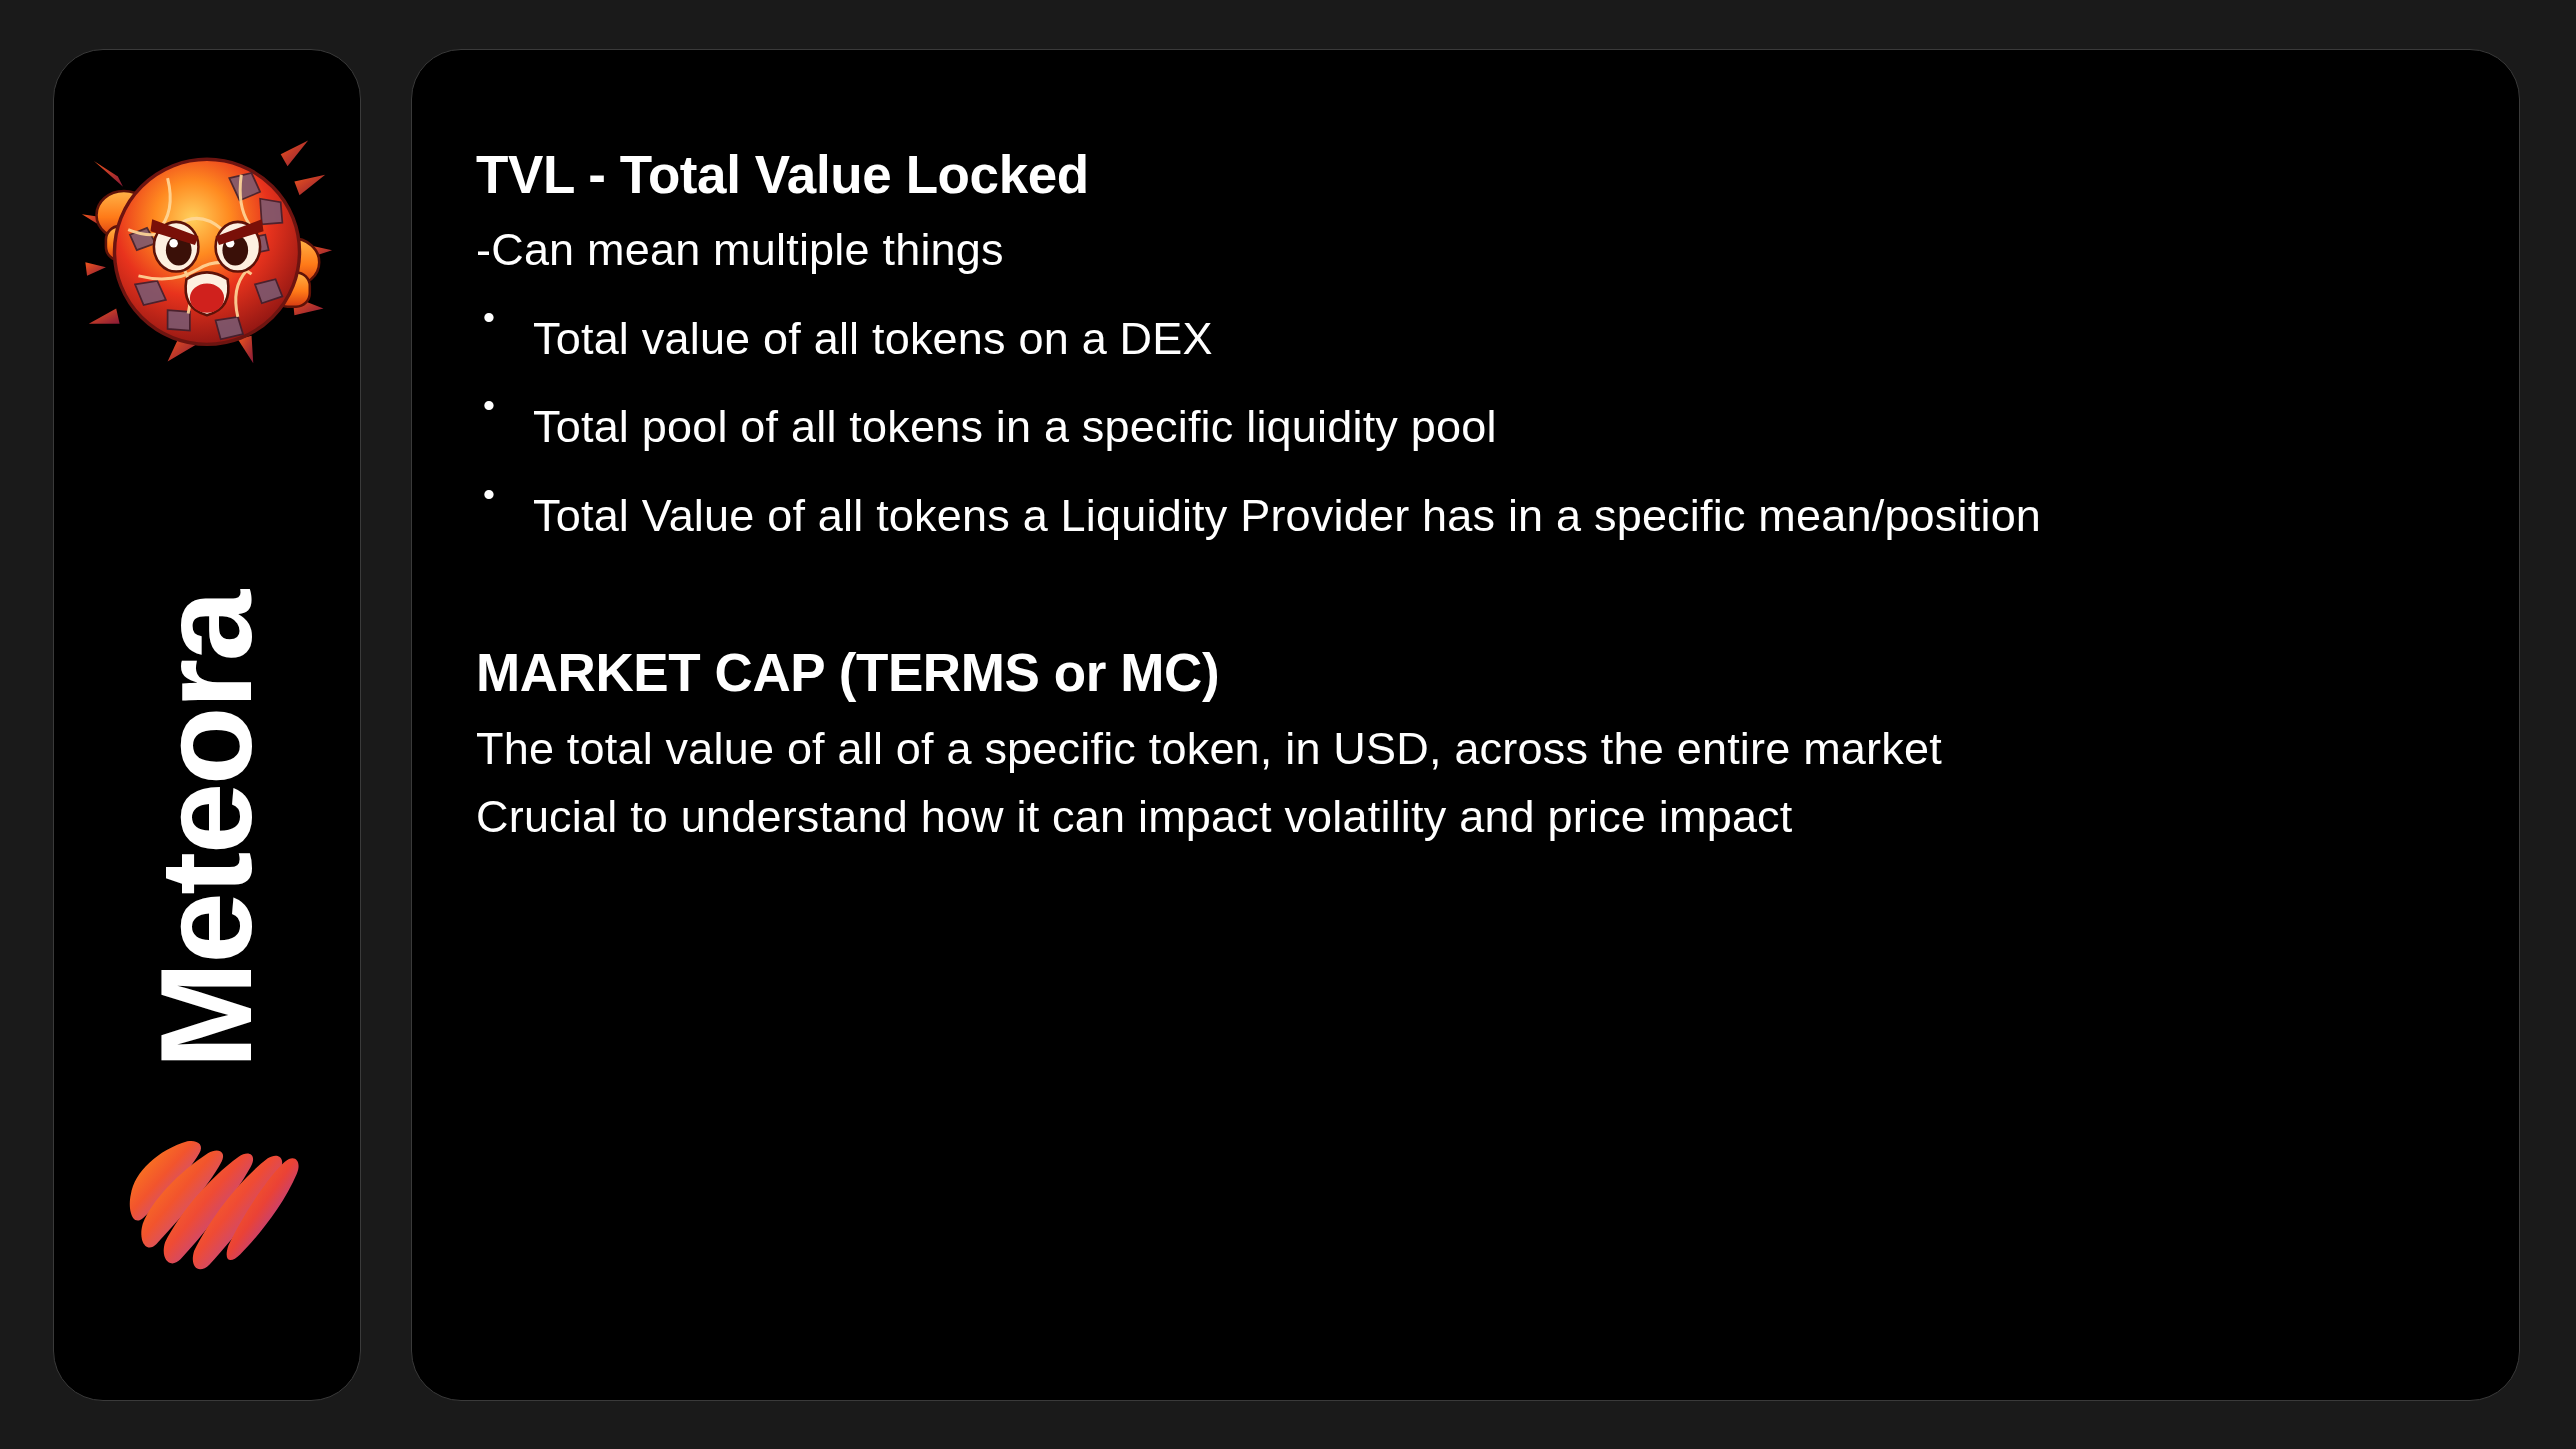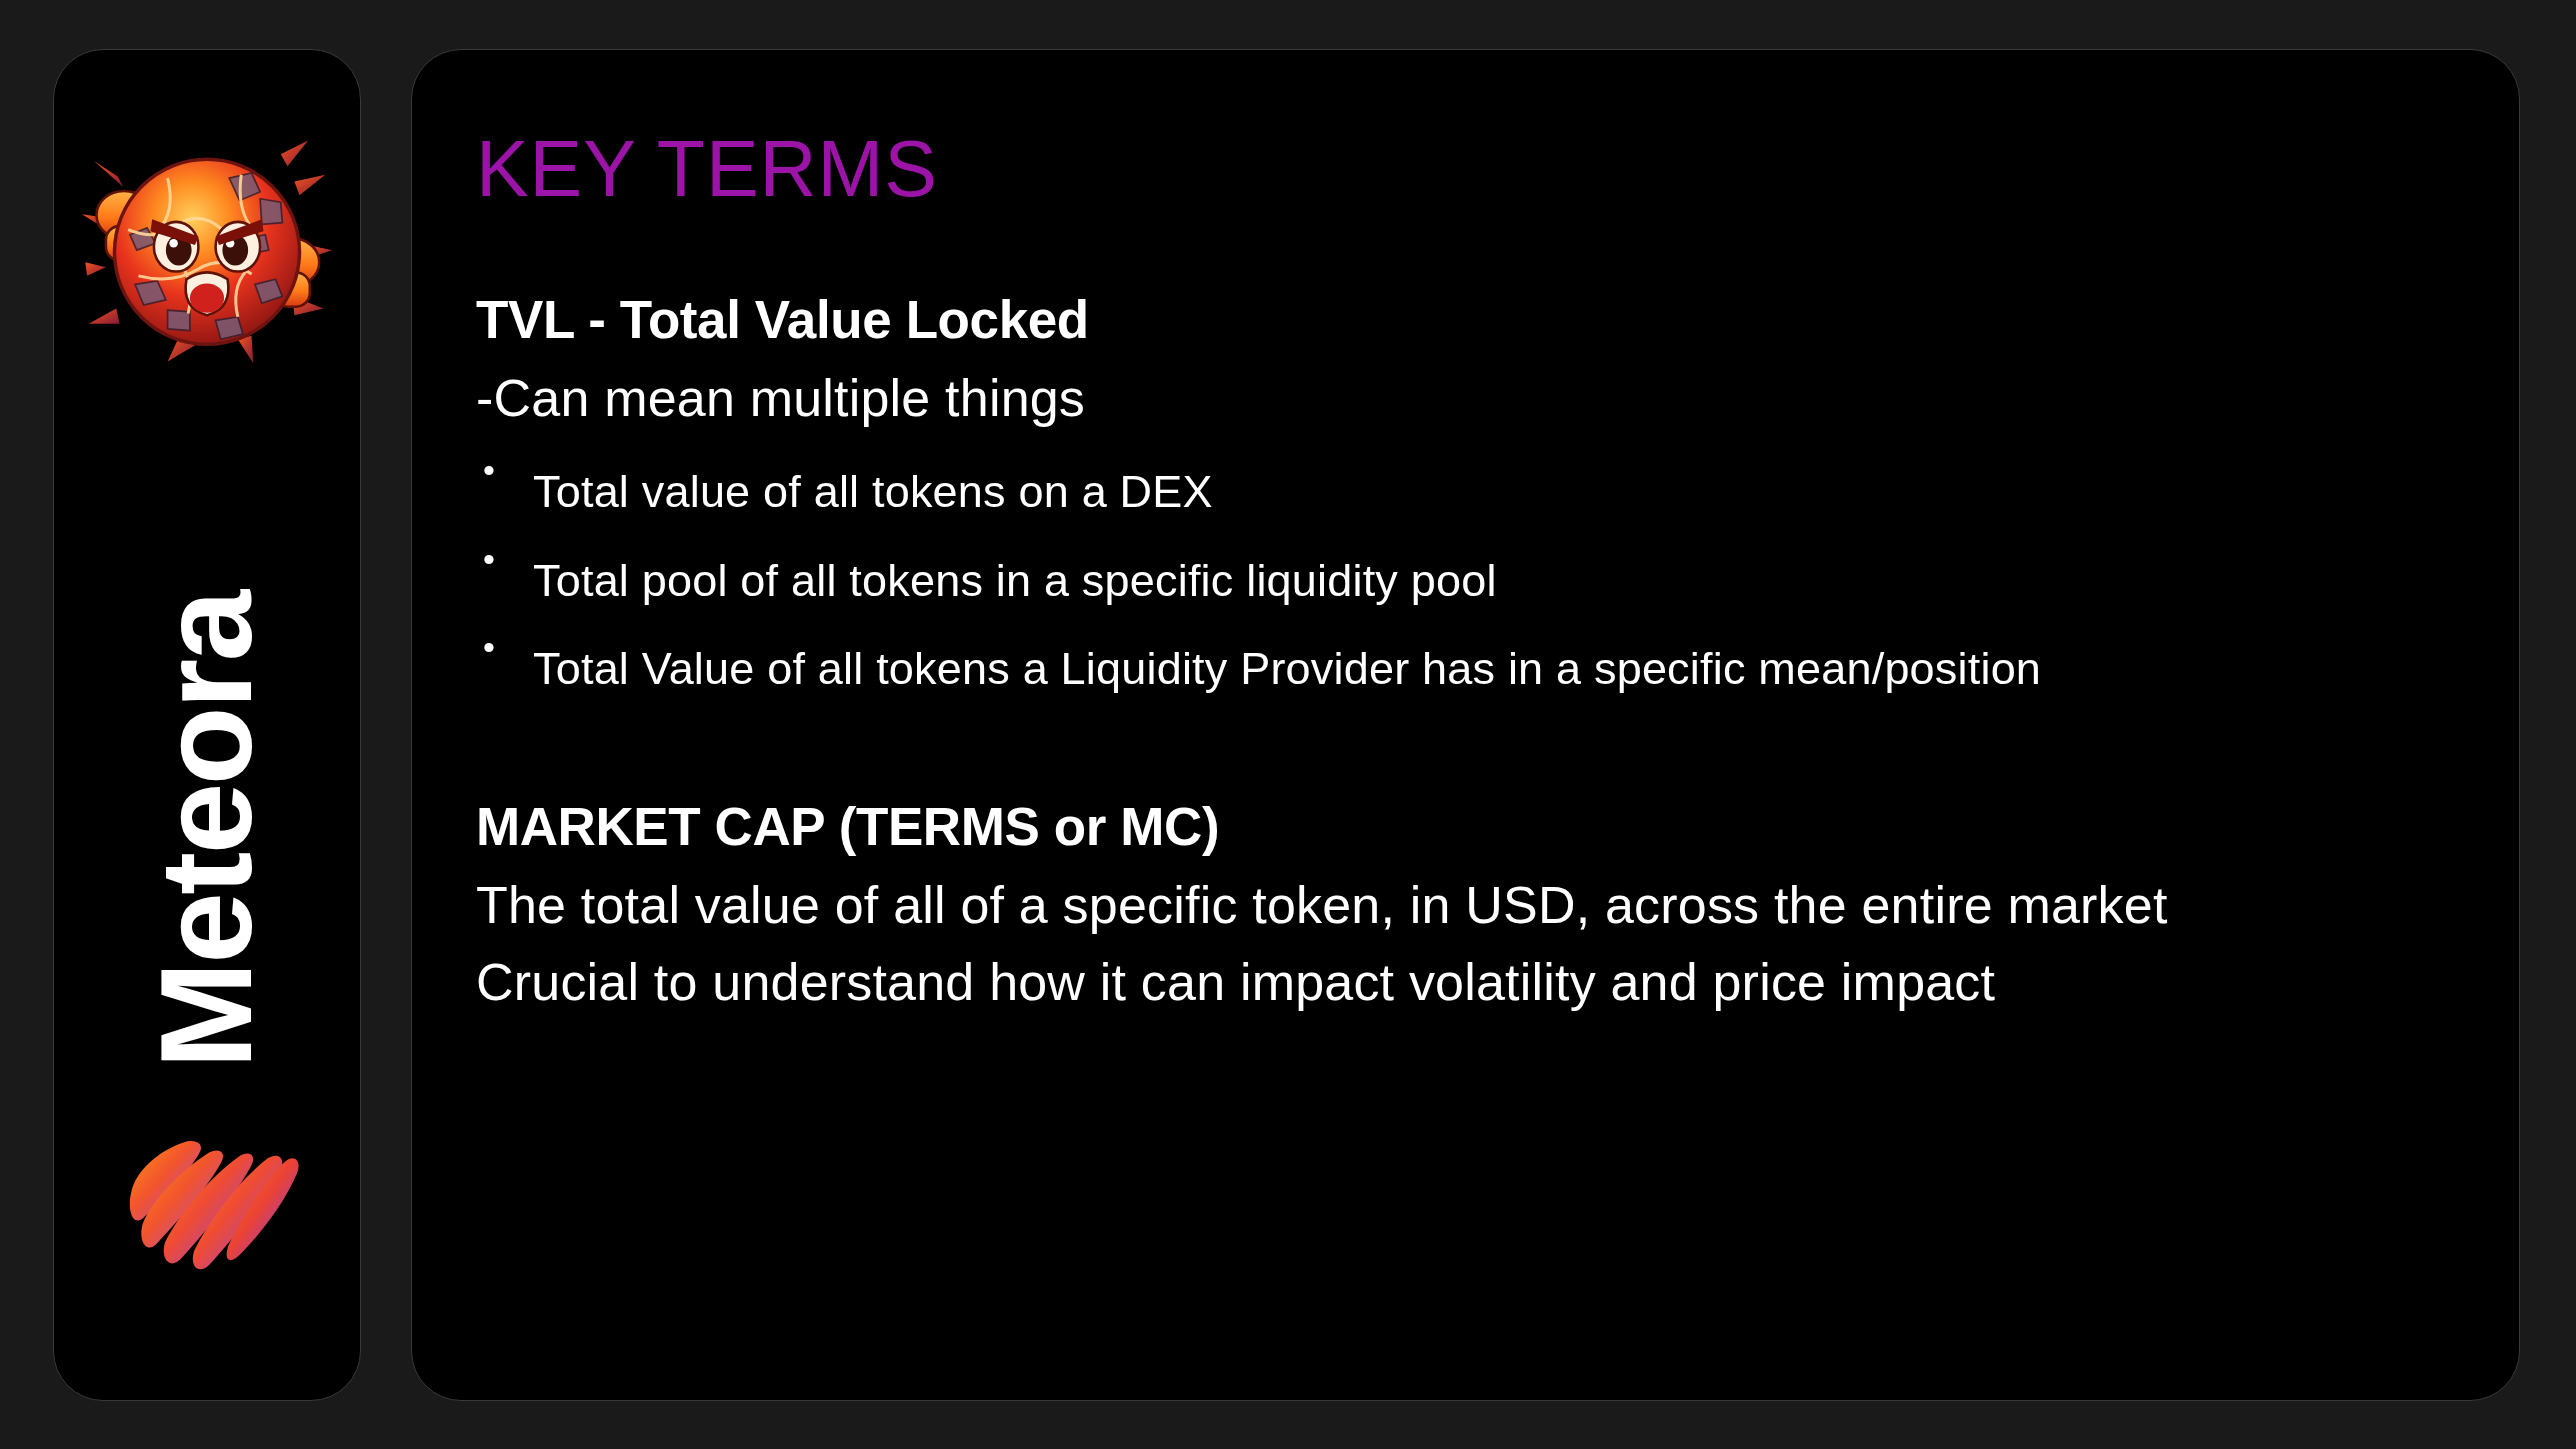--- a/index.html
+++ b/index.html
@@ -110,21 +110,21 @@
     color: #ffffff;
     font-size: 53px;
     font-weight: 700;
     letter-spacing: -0.4px;
     line-height: 1.12;
     margin: 16px 0 19px 0;
   }
 
   .body-line {
     color: #ffffff;
-    font-size: 52px;
+    font-size: 45px;
     font-weight: 400;
     line-height: 1.18;
     margin: 0 0 15.4px 0;
     letter-spacing: 0.2px;
   }
 
   .bullet-list {
     list-style: none;
     margin: 0;
     padding: 0;
@@ -271,21 +271,20 @@
           <path d="M100 154 C118 118 152 72 186 46 C198 38 208 46 200 60 C180 98 142 144 118 170 C106 182 94 174 100 154 Z" fill="url(#bladeB)"></path>
           <path d="M140 148 C158 110 188 66 206 50 C218 40 226 50 220 64 C204 102 172 140 154 158 C142 170 134 166 140 148 Z" fill="url(#bladeC)"></path>
         </g>
       </svg>
     </div>
 
   </aside>
 
   <main class="content-panel">
 
-    <h1 class="slide-title">KEY TERMS</h1>
 
     <section class="section">
       <h2 class="section-heading">TVL - Total Value Locked</h2>
       <p class="body-line">-Can mean multiple things</p>
 
       <ul class="bullet-list">
         <li class="bullet-item">
           <span class="bullet-dot">•</span>
           <span class="bullet-text">Total value of all tokens on a DEX</span>
         </li>

